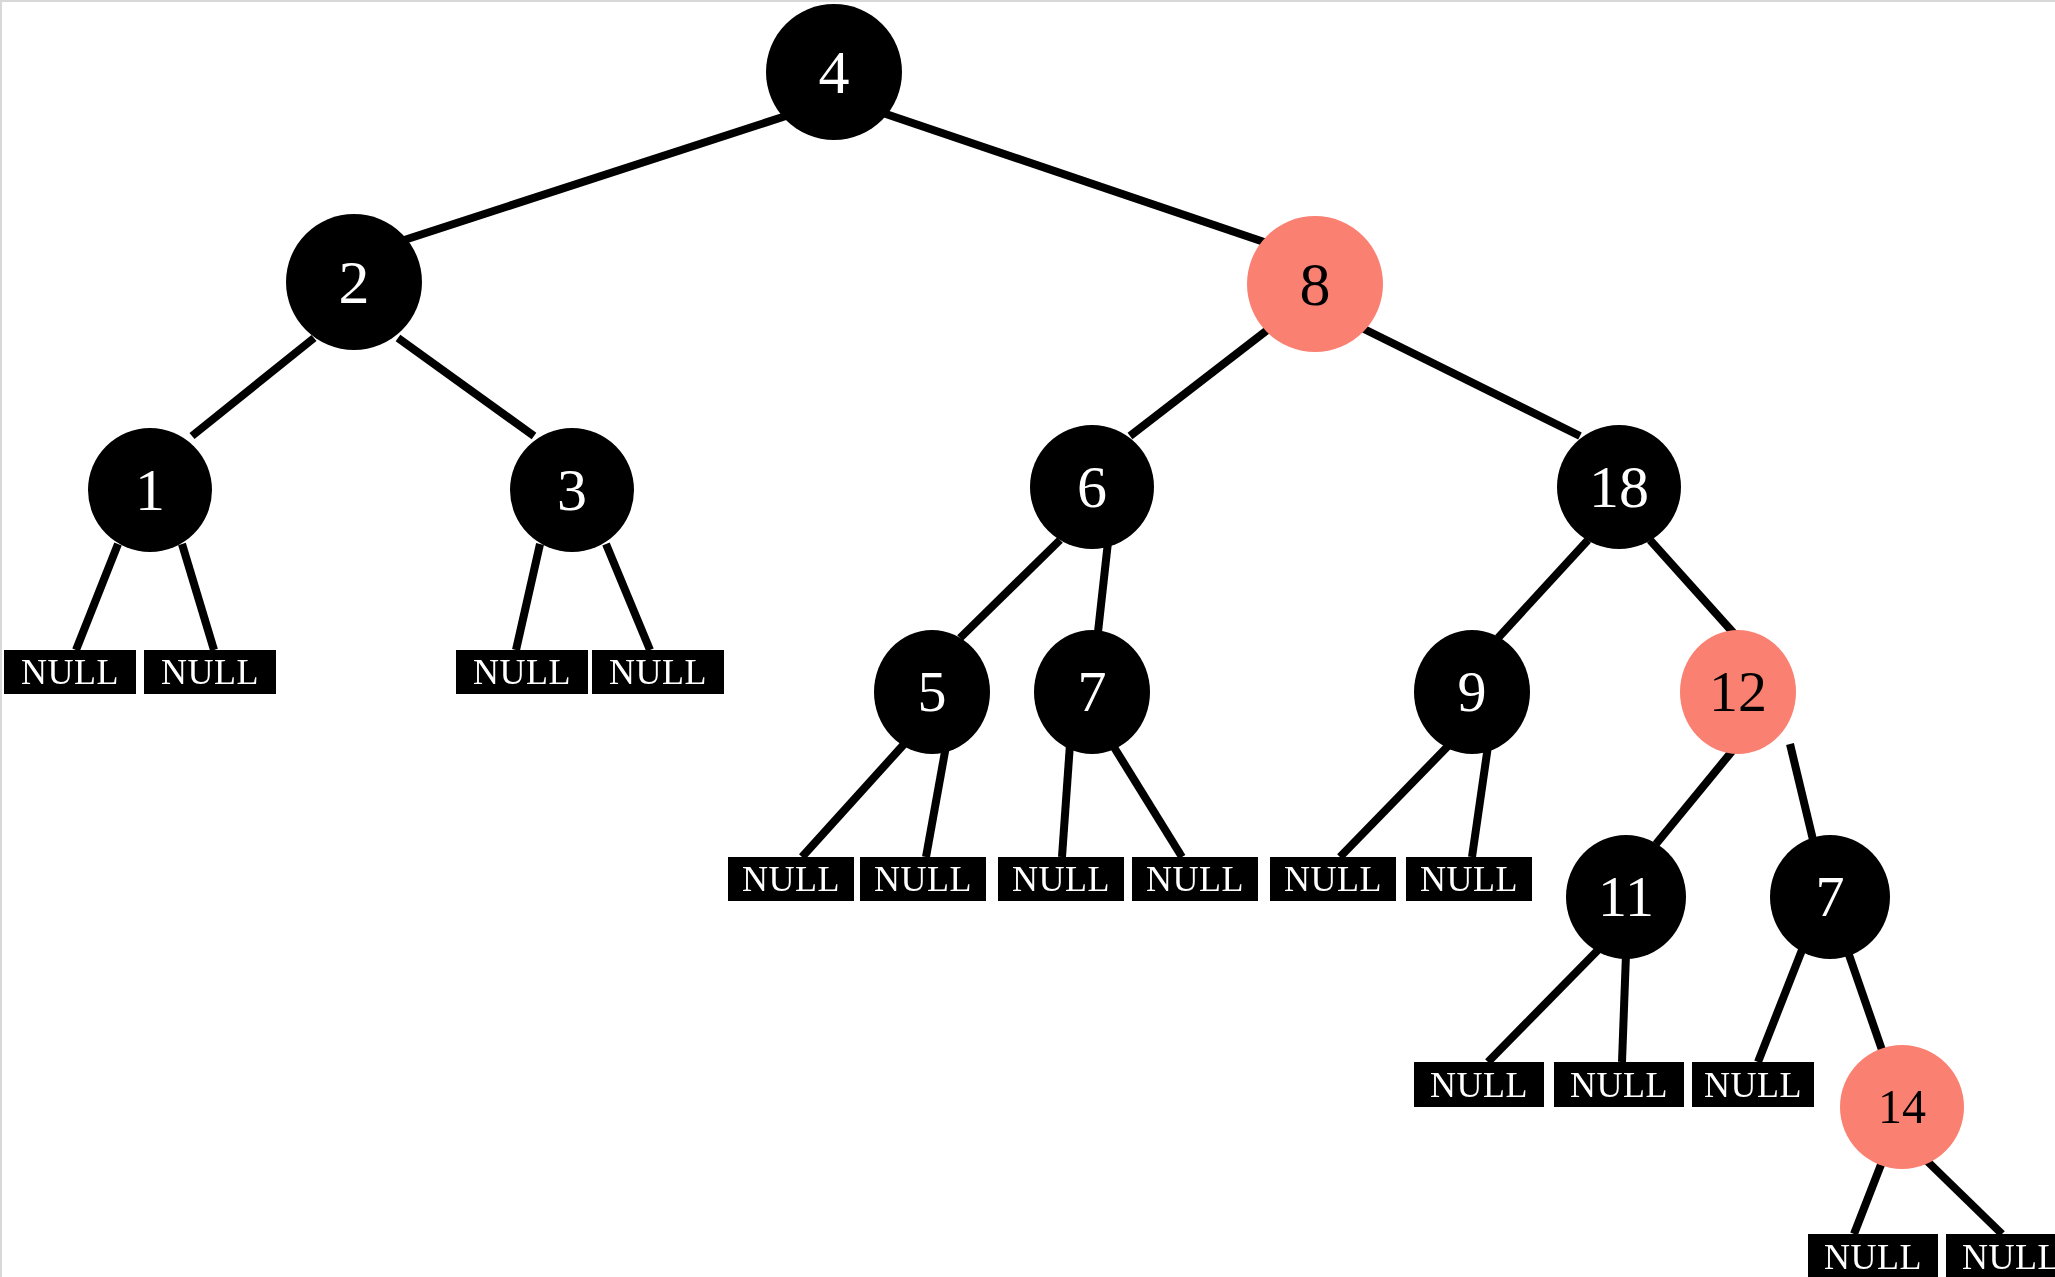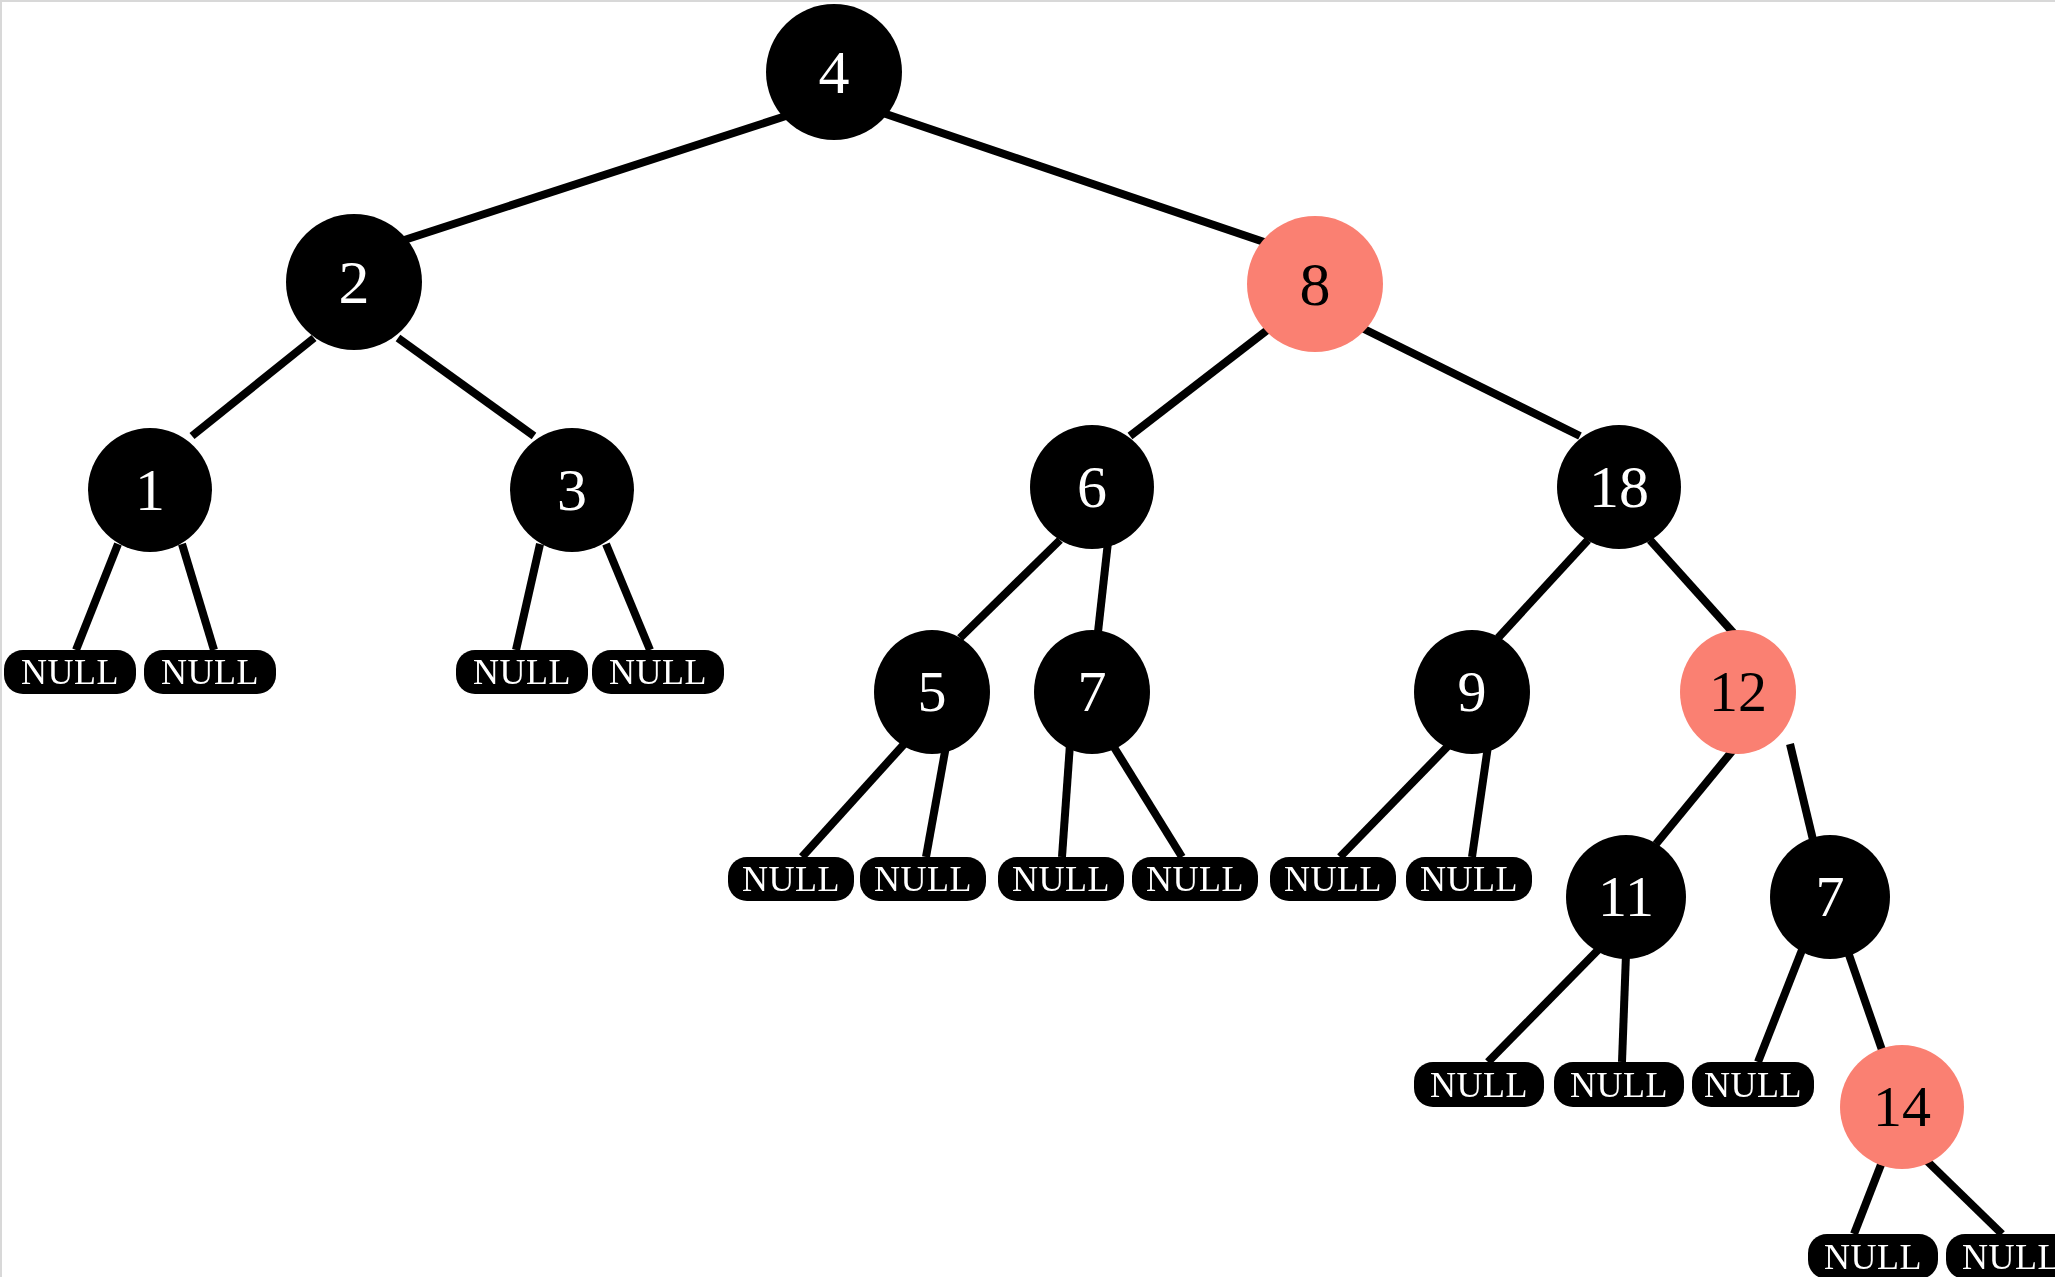--- a/index.html
+++ b/index.html
@@ -47,21 +47,20 @@
     position: absolute;
     background: #000000;
     color: #ffffff;
     display: flex;
     align-items: center;
     justify-content: center;
     font-family: "Liberation Serif", "DejaVu Serif", serif;
     letter-spacing: 0.5px;
     line-height: 1;
     user-select: none;
-    border-radius: 19px;
   }
 </style>
 </head>
 <body>
 
 <div id="canvas">
   <svg id="edge-layer" viewBox="0 0 2055 1277" xmlns="http://www.w3.org/2000/svg">
       <line x1="790" y1="112" x2="390" y2="242" stroke="#000000" stroke-width="8" stroke-linecap="butt"></line>
       <line x1="878" y1="110" x2="1268" y2="242" stroke="#000000" stroke-width="8" stroke-linecap="butt"></line>
       <line x1="312" y1="336" x2="190" y2="434" stroke="#000000" stroke-width="8" stroke-linecap="butt"></line>
@@ -124,21 +123,21 @@
       </div>
       <div class="node red" style="left: 1678px; top: 628px; width: 116px; height: 124px; font-size: 58px; text-align: center;">
         <span>12</span>
       </div>
       <div class="node black" style="left: 1564px; top: 833px; width: 120px; height: 124px; font-size: 58px; justify-content: center;">
         <span>11</span>
       </div>
       <div class="node black" style="left: 1768px; top: 833px; width: 120px; height: 124px; font-size: 58px;">
         <span>7</span>
       </div>
-      <div class="node red" style="left: 1838px; top: 1043px; width: 124px; height: 124px; font-size: 58px; text-align: right;">
+      <div class="node red" style="left: 1838px; top: 1043px; width: 124px; height: 124px; font-size: 48px; text-align: right;">
         <span>14</span>
       </div>
     </div>
   <div id="null-layer">
       <div class="nullbox" style="left: 2px; top: 648px; width: 132px; height: 44px; font-size: 36px;">
         <span>NULL</span>
       </div>
       <div class="nullbox" style="left: 142px; top: 648px; width: 132px; height: 44px; font-size: 36px;">
         <span>NULL</span>
       </div>

